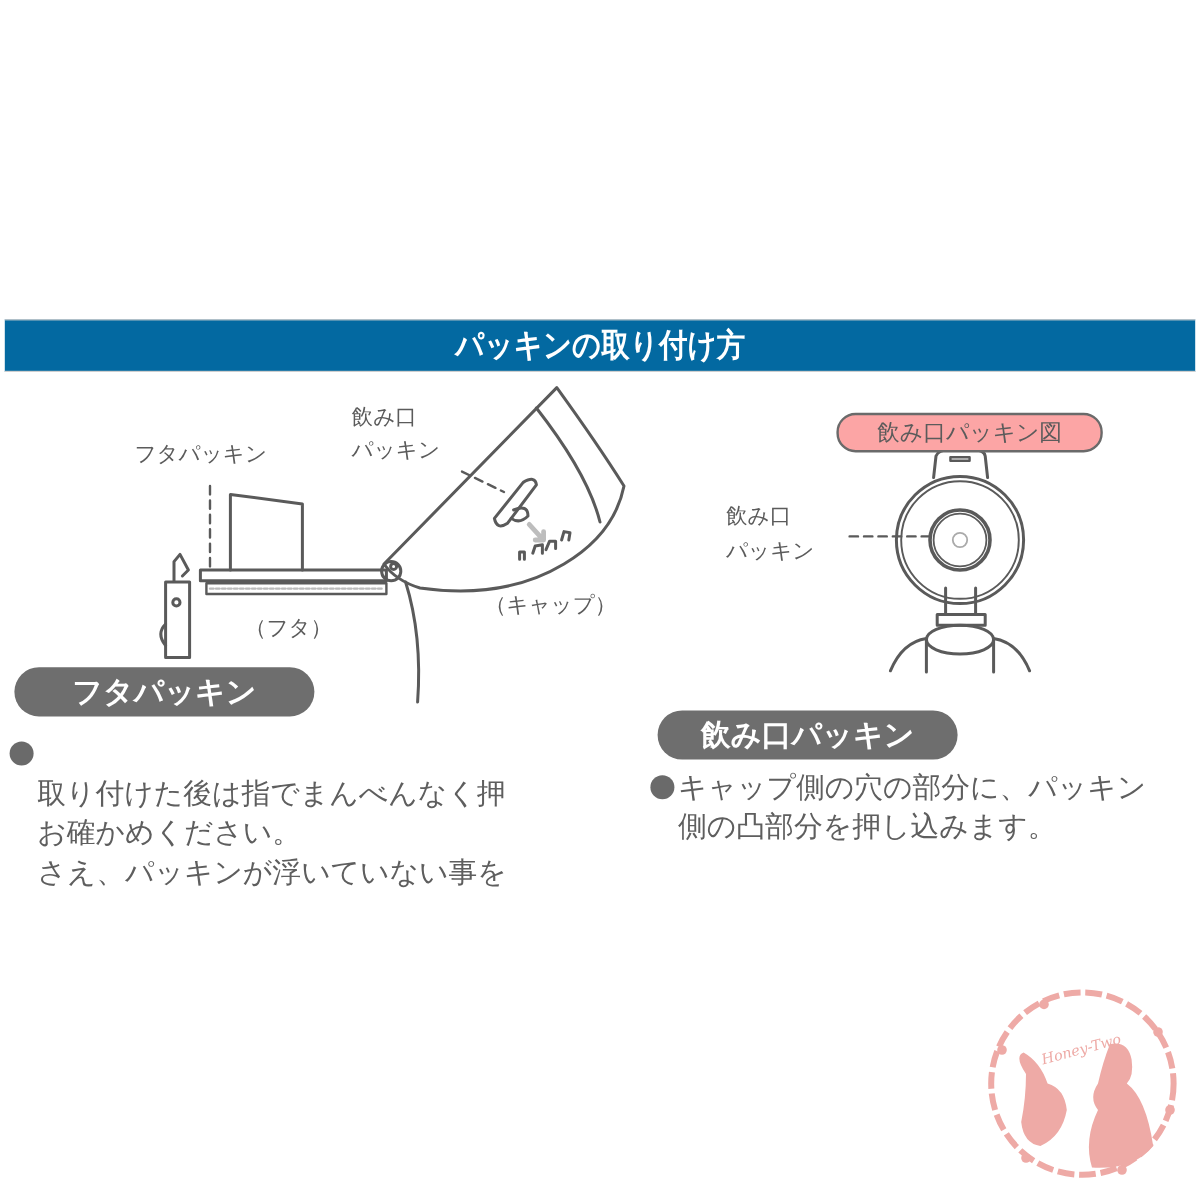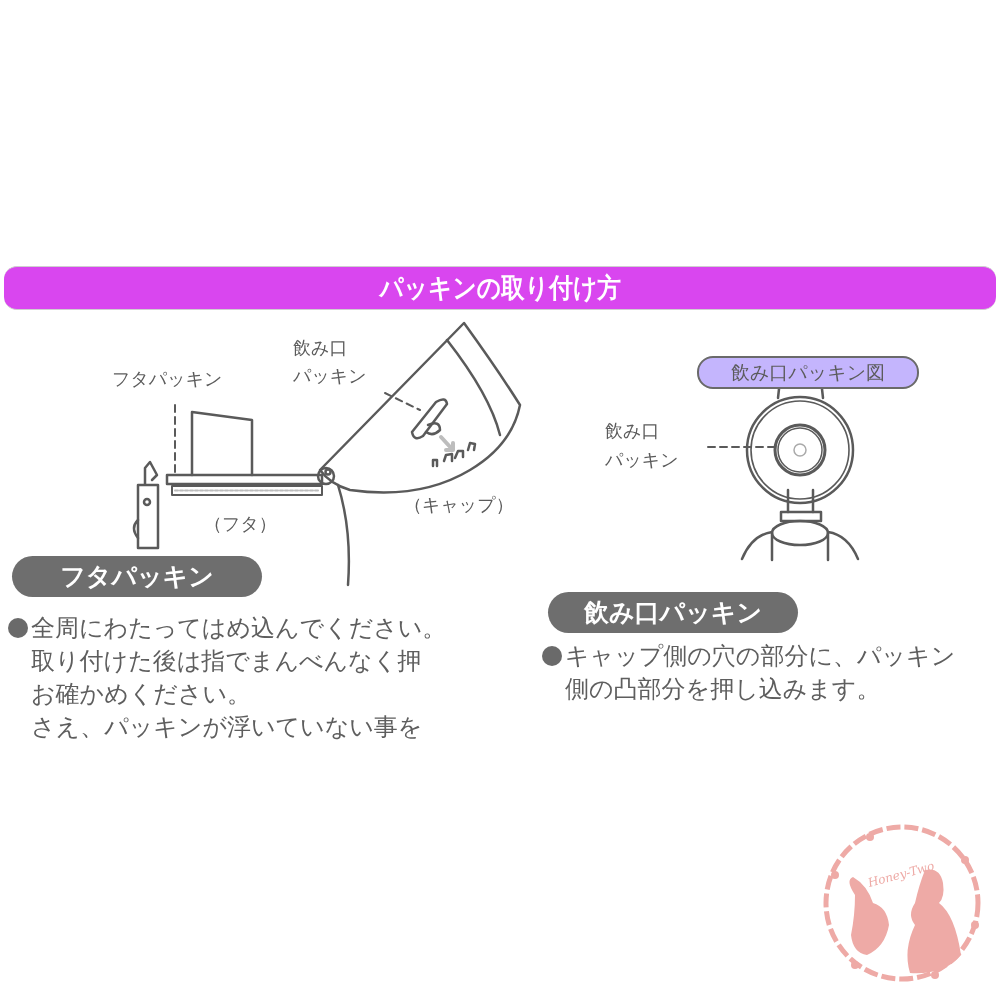--- a/index.html
+++ b/index.html
@@ -12,25 +12,25 @@
       height: 1000px;
       position: relative;
       overflow: hidden;
       font-family: "DejaVu Sans", "Liberation Sans", sans-serif;
       color: #555555;
     }
     .abs { position: absolute; }
 
     .header-bar {
       left: 4px; top: 266px; width: 992px; height: 44px;
-      background: #d946ef;
+      background: #0369a1;
       border-top: 1px solid #cfcfcf;
       border-bottom: 1px solid #cfcfcf;
       box-sizing: border-box;
-      display: flex; align-items: center; justify-content: center; border-radius: 13px;
+      display: flex; align-items: center; justify-content: center;
     }
     .header-title {
       color: #ffffff;
       font-size: 27px;
       font-weight: bold;
       letter-spacing: 0px;
       transform: scaleX(0.88);
     }
 
     .diagram { left: 0; top: 0; width: 1000px; height: 1000px; pointer-events: none; }
@@ -57,22 +57,21 @@
       display: flex; align-items: center; justify-content: center;
       box-sizing: border-box;
     }
     .pill-outline {
       border: 2px solid #6a6a6a;
       border-radius: 16px;
       color: #5b5b5b;
       font-size: 19px;
       display: flex; align-items: center; justify-content: center;
       box-sizing: border-box;
-      background: #c4b5fd;
-      margin-top: 12px;
+      background: #fca5a5;
     }
 
     .body-text {
       color: #5e5e5e;
       font-size: 24px;
       line-height: 33px;
       white-space: nowrap;
     }
     .bullet {
       display: inline-block;
@@ -170,21 +169,21 @@
 <div class="abs pill-outline" style="left:697px; top:344px; width:222px; height:33px;">
   <span>飲み口パッキン図</span>
 </div>
 <div class="abs label" style="left:605px; top:418px;">飲み口</div>
 <div class="abs label" style="left:605px; top:447px;">パッキン</div>
 
 <div class="abs pill" style="left:12px; top:556px; width:250px; height:41px;">
   <span>フタパッキン</span>
 </div>
 <div class="abs body-text" style="left:8px; top:612px;">
-  <div><span class="bullet"></span><span>全周にわたってはめ込んでください。</span></div>
+  <div><span class="bullet"></span></div>
   <div class="indent">取り付けた後は指でまんべんなく押</div>
   <div class="indent">お確かめください。</div>
   <div class="indent">さえ、パッキンが浮いていない事を</div>
 </div>
 
 <div class="abs pill" style="left:548px; top:592px; width:250px; height:41px;">
   <span>飲み口パッキン</span>
 </div>
 <div class="abs body-text" style="left:542px; top:640px;">
   <div><span class="bullet"></span><span>キャップ側の穴の部分に、パッキン</span></div>

